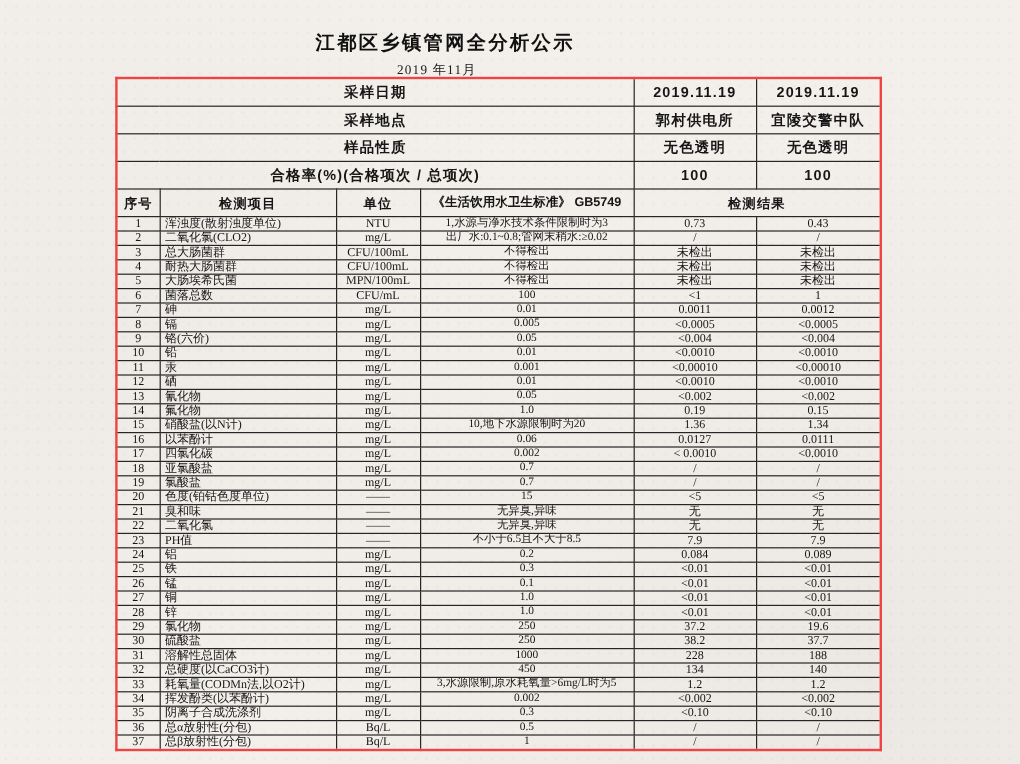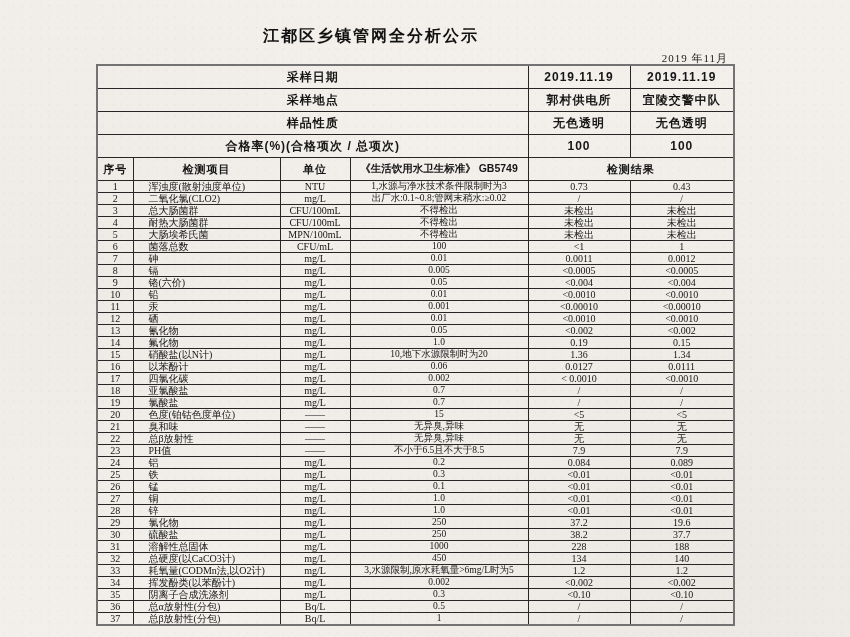--- a/index.html
+++ b/index.html
@@ -16,27 +16,27 @@
     font-family:"Liberation Serif","DejaVu Serif",serif;
     color:#161616;
     -webkit-font-smoothing:antialiased;
   }
   .page-title{
     position:absolute;top:26px;left:0;width:742px;text-align:center;
     font-family:"Liberation Sans","DejaVu Sans",sans-serif;
     font-weight:bold;font-size:16px;letter-spacing:2px;color:#111;
   }
   .page-subtitle{
-    position:absolute;top:51px;left:0;width:728px;text-align:right;
+    position:absolute;top:51px;left:0;width:728px;text-align:center;
     font-size:11px;color:#1b1b1b;letter-spacing:1px;
   }
   table.analysis{
     position:absolute;left:96px;top:64px;width:637px;
     border-collapse:collapse;table-layout:fixed;
-    border:2px solid #737373;
+    border:2px solid #ef4444;
   }
   table.analysis td, table.analysis th{
     border:1px solid #262626;
     padding:0 2px;
     overflow:hidden;white-space:nowrap;
     text-align:center;vertical-align:middle;
     font-weight:normal;
   }
   
   tr.info-row td{
@@ -47,21 +47,21 @@
   
   tr.col-header th{
     height:22px;font-size:11px;font-weight:bold;
     font-family:"Liberation Sans","DejaVu Sans",sans-serif;
     letter-spacing:1px;
   }
   
   tr.data-row td{
     height:11px;line-height:11px;font-size:10px;letter-spacing:0;
   }
-  tr.data-row td.cell-item{text-align:left;padding-left:15px;}
+  tr.data-row td.cell-item{text-align:left;padding-left:4px;}
   tr.data-row td.cell-standard{font-size:9.5px;margin-top:43px;}
   tr.data-row td.cell-index{font-family:"Liberation Serif","DejaVu Serif",serif;}
 </style>
 </head>
 <body>
 
 <div class="page-title">江都区乡镇管网全分析公示</div>
 <div class="page-subtitle">2019 年11月</div>
 
 <table class="analysis">
@@ -268,21 +268,21 @@
       <tr class="data-row">
         <td class="cell-index">21</td>
         <td class="cell-item">臭和味</td>
         <td class="cell-unit">——</td>
         <td class="cell-standard">无异臭,异味</td>
         <td class="cell-result">无</td>
         <td class="cell-result">无</td>
       </tr>
       <tr class="data-row">
         <td class="cell-index">22</td>
-        <td class="cell-item">总β放射性</td>
+        <td class="cell-item">二氧化氯</td>
         <td class="cell-unit">——</td>
         <td class="cell-standard">无异臭,异味</td>
         <td class="cell-result">无</td>
         <td class="cell-result">无</td>
       </tr>
       <tr class="data-row">
         <td class="cell-index">23</td>
         <td class="cell-item">PH值</td>
         <td class="cell-unit">——</td>
         <td class="cell-standard">不小于6.5且不大于8.5</td>

